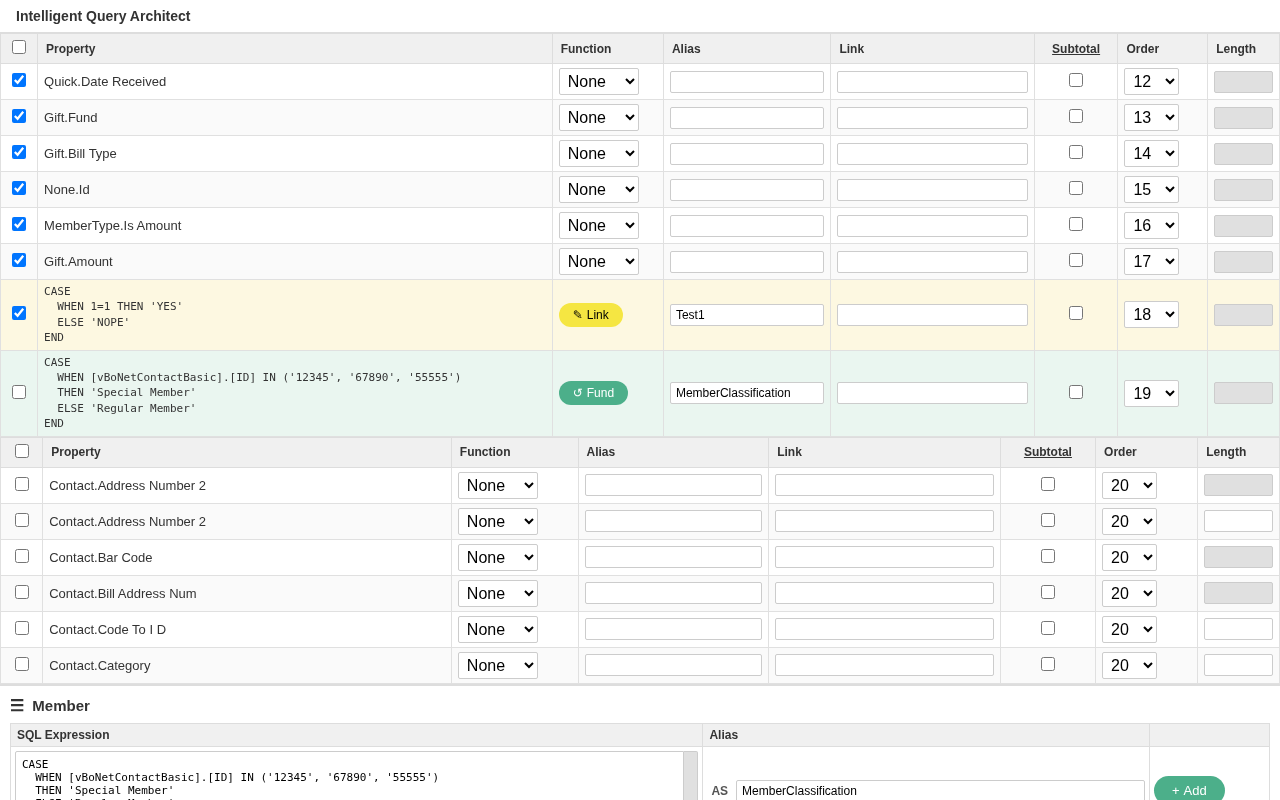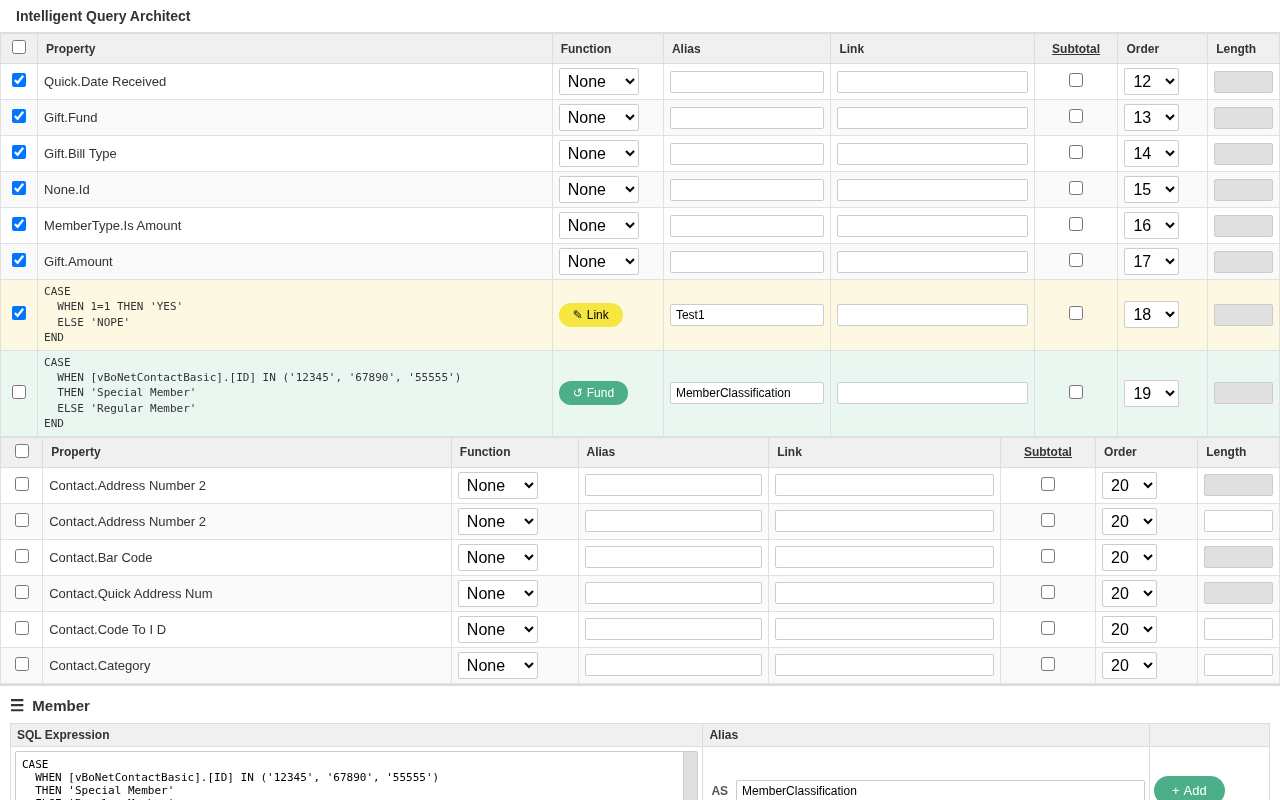--- a/index.html
+++ b/index.html
@@ -452,21 +452,21 @@
     <td class="col-subtotal subtotal-check"><input type="checkbox" style=""></td>
     <td class="col-order">
             <div class="order-select-wrap">
               <select><option>1</option><option>2</option><option>3</option><option>4</option><option>5</option><option>6</option><option>7</option><option>8</option><option>9</option><option>10</option><option>11</option><option>12</option><option>13</option><option>14</option><option>15</option><option>16</option><option>17</option><option>18</option><option>19</option><option selected="">20</option></select>
             </div>
           </td>
     <td class="col-length"><input type="text" class="length-input" value="" disabled="" style="background: rgb(224, 224, 224);"></td>
   </tr>
         <tr>
     <td class="col-check"><input type="checkbox" style=""></td>
-    <td class="col-property">Contact.Quick Address Num</td>
+    <td class="col-property">Contact.Bill Address Num</td>
     <td class="col-function"><select><option selected="">None</option><option>Sum</option><option>Count</option><option>Max</option><option>Min</option><option>Avg</option></select></td>
     <td class="col-alias"><input type="text" value="" style=""></td>
     <td class="col-link"><input type="text" value="" style=""></td>
     <td class="col-subtotal subtotal-check"><input type="checkbox" style=""></td>
     <td class="col-order">
             <div class="order-select-wrap">
               <select><option>1</option><option>2</option><option>3</option><option>4</option><option>5</option><option>6</option><option>7</option><option>8</option><option>9</option><option>10</option><option>11</option><option>12</option><option>13</option><option>14</option><option>15</option><option>16</option><option>17</option><option>18</option><option>19</option><option selected="">20</option></select>
             </div>
           </td>
     <td class="col-length"><input type="text" class="length-input" value="" disabled="" style="background: rgb(224, 224, 224);"></td>

